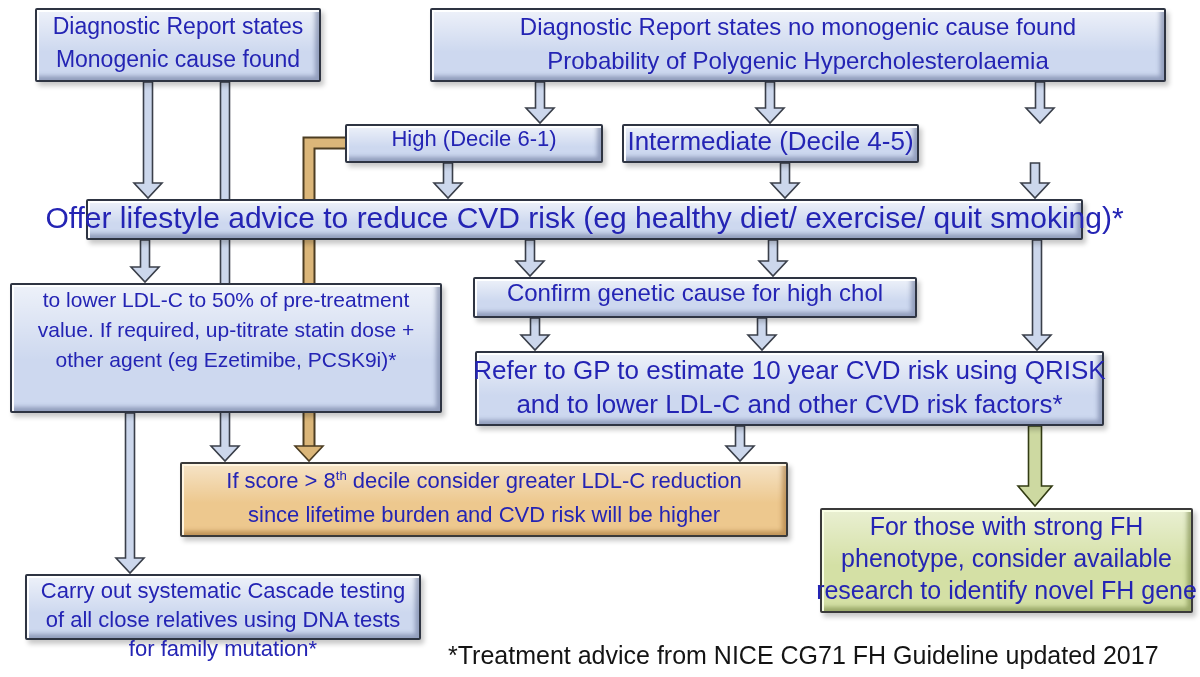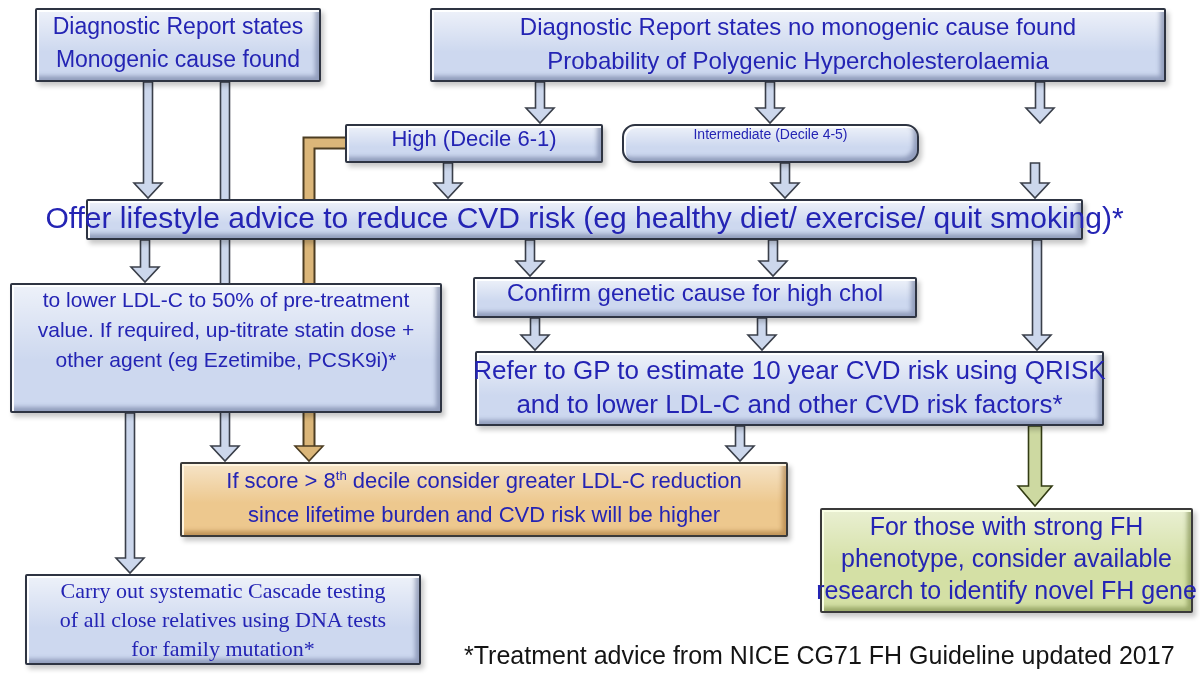--- a/index.html
+++ b/index.html
@@ -83,21 +83,21 @@
 
   <div class="fbox" style="left:430px;top:8px;width:736px;height:74px;font-size:24px;line-height:34px;">
     <div class="ln">Diagnostic Report states no monogenic cause found</div>
     <div class="ln">Probability of Polygenic Hypercholesterolaemia</div>
   </div>
 
   <div class="fbox" style="left:345px;top:124px;width:258px;height:39px;font-size:22px;">
     <div class="ln">High (Decile 6-1)</div>
   </div>
 
-  <div class="fbox" style="left:622px;top:124px;width:297px;height:39px;font-size:14px;border-radius:13px;">
+  <div class="fbox" style="left:622px;top:124px;width:297px;height:39px;font-size:26px;">
     <div class="ln">Intermediate (Decile 4-5)</div>
   </div>
 
 
   <div class="fbox" style="left:86px;top:199px;width:997px;height:41px;font-size:30px;">
     <div class="ln">Offer lifestyle advice to reduce CVD risk (eg healthy diet/ exercise/ quit smoking)*</div>
   </div>
 
   <div class="fbox" style="left:10px;top:283px;width:432px;height:130px;font-size:21px;line-height:30px;">
     <div class="ln">to lower LDL-C to 50% of pre-treatment</div>
@@ -118,21 +118,21 @@
     <div class="ln"><span>If score &gt; 8</span><sup>th</sup><span> decile consider greater LDL-C reduction</span></div>
     <div class="ln">since lifetime burden and CVD risk will be higher</div>
   </div>
 
   <div class="fbox green" style="left:820px;top:508px;width:373px;height:105px;font-size:25px;line-height:32px;">
     <div class="ln">For those with strong FH</div>
     <div class="ln">phenotype, consider available</div>
     <div class="ln">research to identify novel FH gene</div>
   </div>
 
-  <div class="fbox" style="left:25px;top:574px;width:396px;height:91px;font-size:22px;line-height:29px;font-family:Liberation Serif, serif;">
+  <div class="fbox" style="left:25px;top:574px;width:396px;height:66px;font-size:22px;line-height:29px;">
     <div class="ln">Carry out systematic Cascade testing</div>
     <div class="ln">of all close relatives using DNA tests</div>
     <div class="ln">for family mutation*</div>
   </div>
 
-  <div class="footnote" style="left:464px;top:641px;">*Treatment advice from NICE CG71 FH Guideline updated 2017</div>
+  <div class="footnote" style="left:448px;top:641px;">*Treatment advice from NICE CG71 FH Guideline updated 2017</div>
 
 </div>
 
 </body></html>

